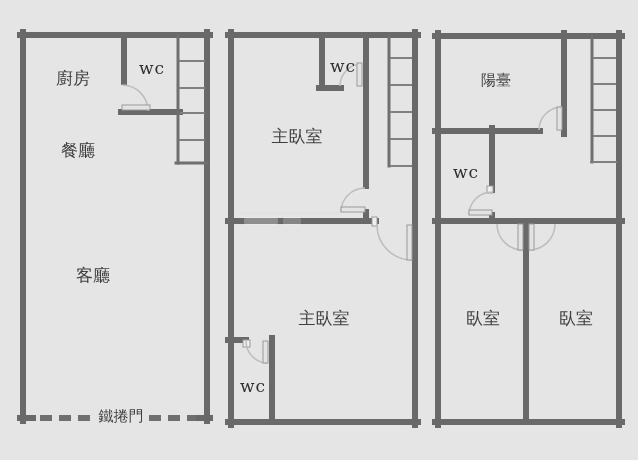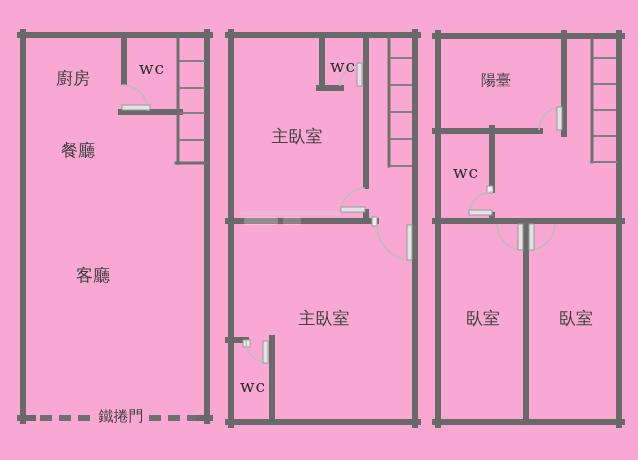--- a/index.html
+++ b/index.html
@@ -1,19 +1,19 @@
 <!DOCTYPE html>
 <html><head>
 <meta charset="utf-8">
 <style>
   html,body{margin:0;padding:0;background:#ffffff;}
   .canvas{
     position:relative;
     width:638px;height:460px;
-    background:#f9a8d4;
+    background:#e5e5e5;
     font-family:"Liberation Sans", sans-serif;
     overflow:hidden;
   }
   svg{display:block;}
   .wall{stroke:#696969;stroke-width:6;fill:none;stroke-linecap:square;}
   .wall-med{stroke:#6f6f6f;stroke-width:3;fill:none;stroke-linecap:square;}
   .tread{stroke:#808080;stroke-width:2;fill:none;}
   .dash{stroke:#6f6f6f;stroke-width:6;fill:none;stroke-dasharray:12 7;}
   .arc{stroke:#bdbdbd;stroke-width:1.5;fill:none;}
   .leaf{fill:#e3e3e3;stroke:#9a9a9a;stroke-width:1;}

